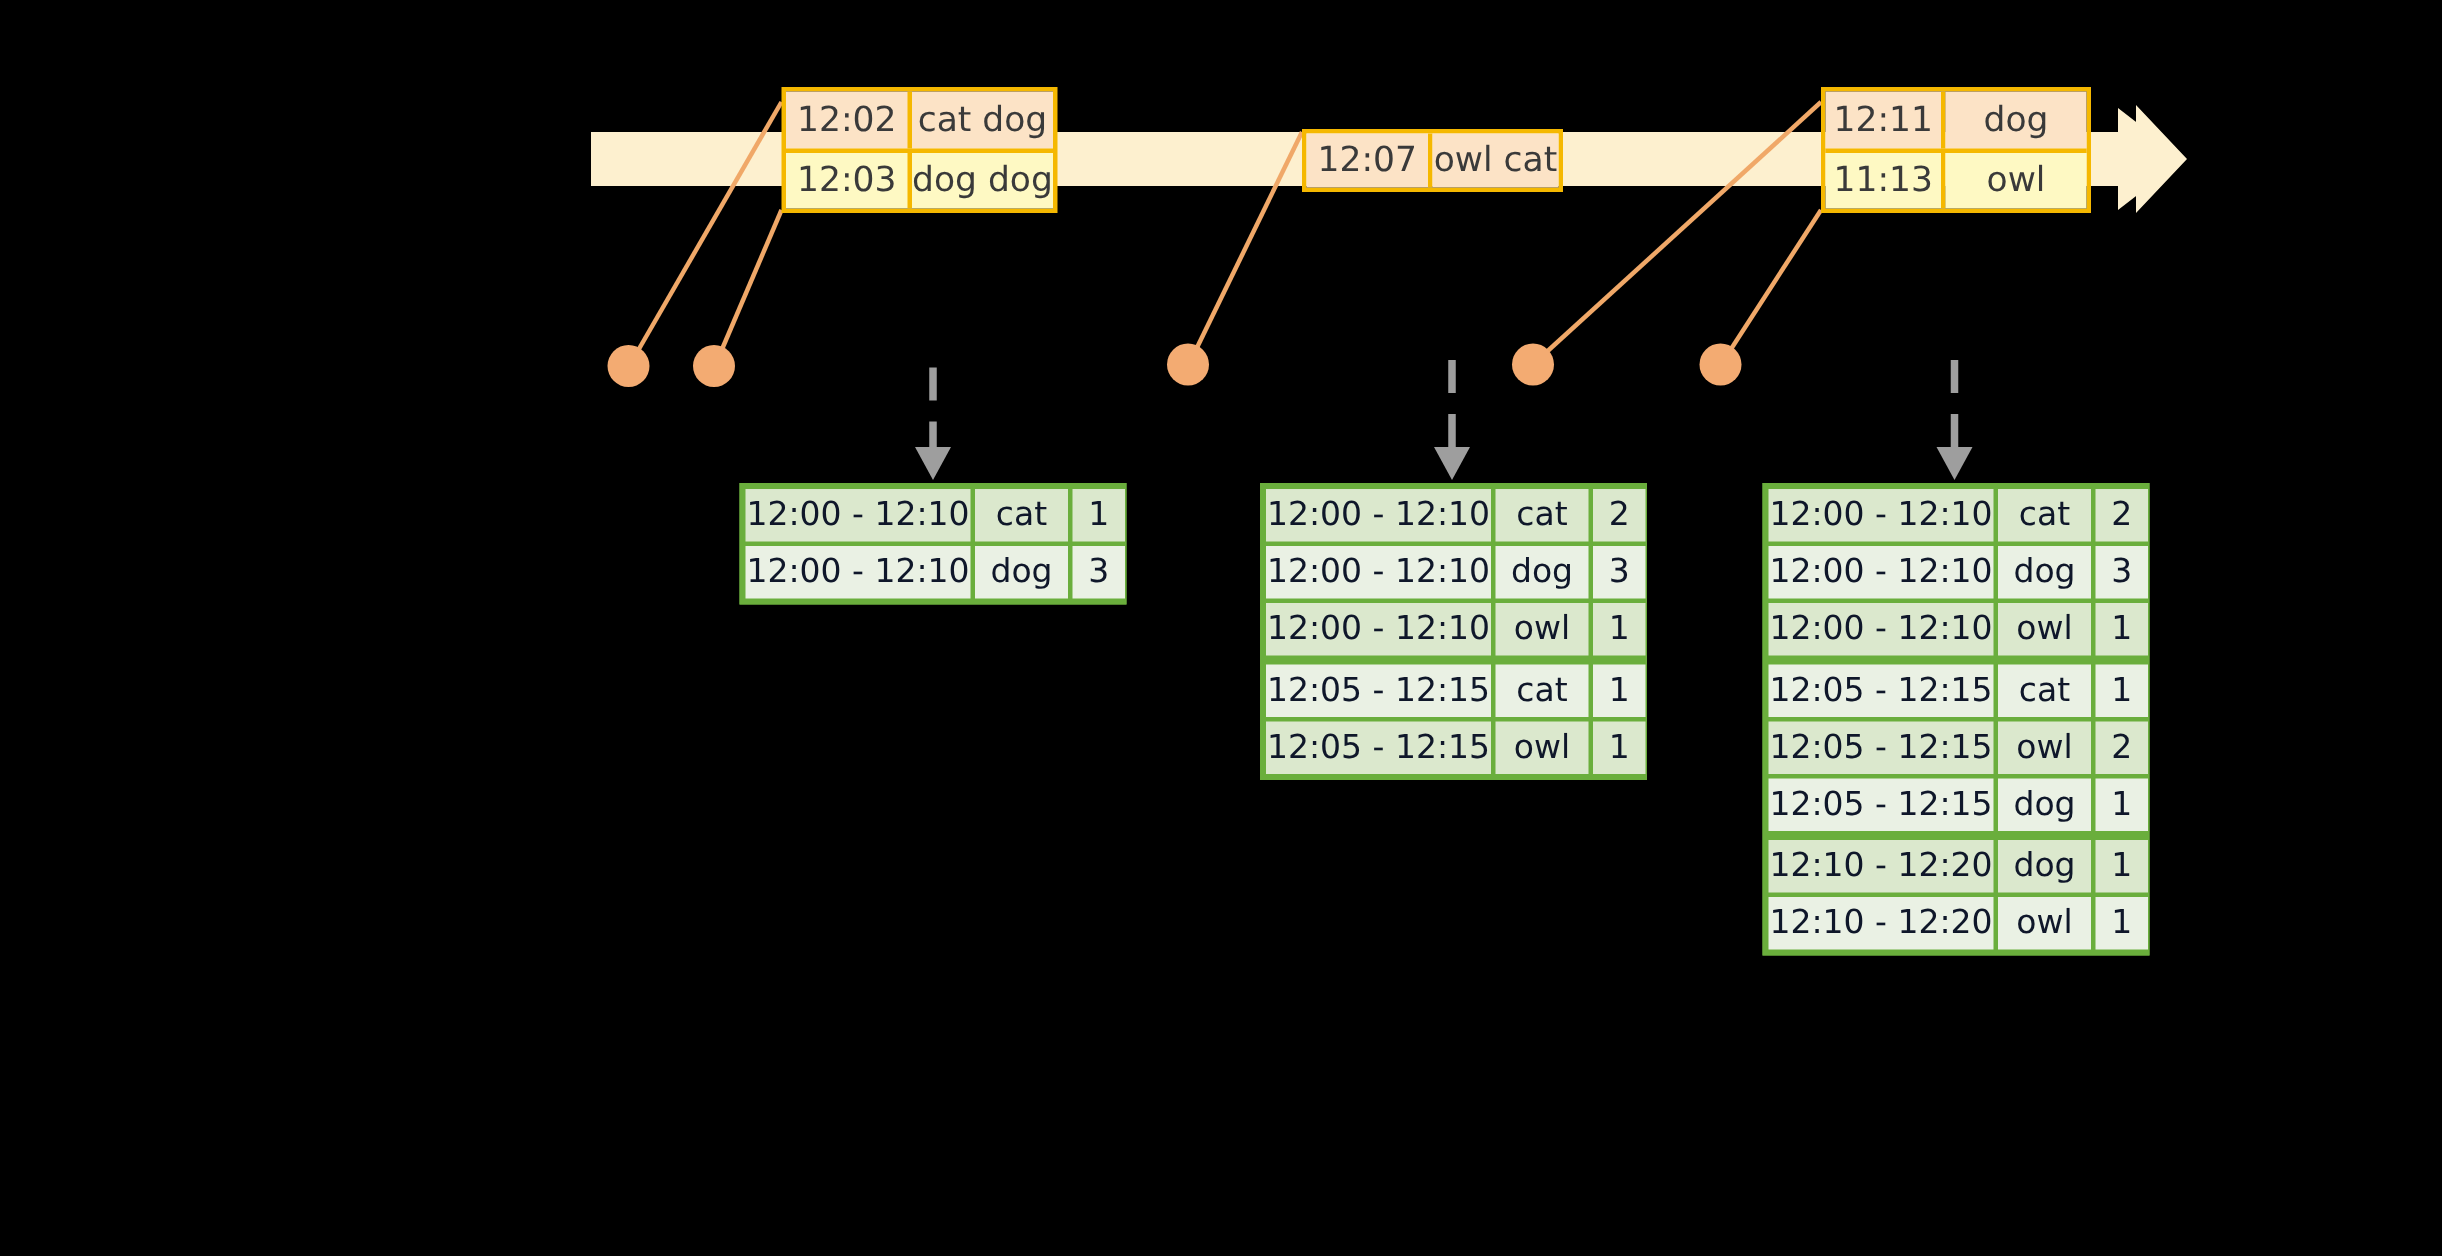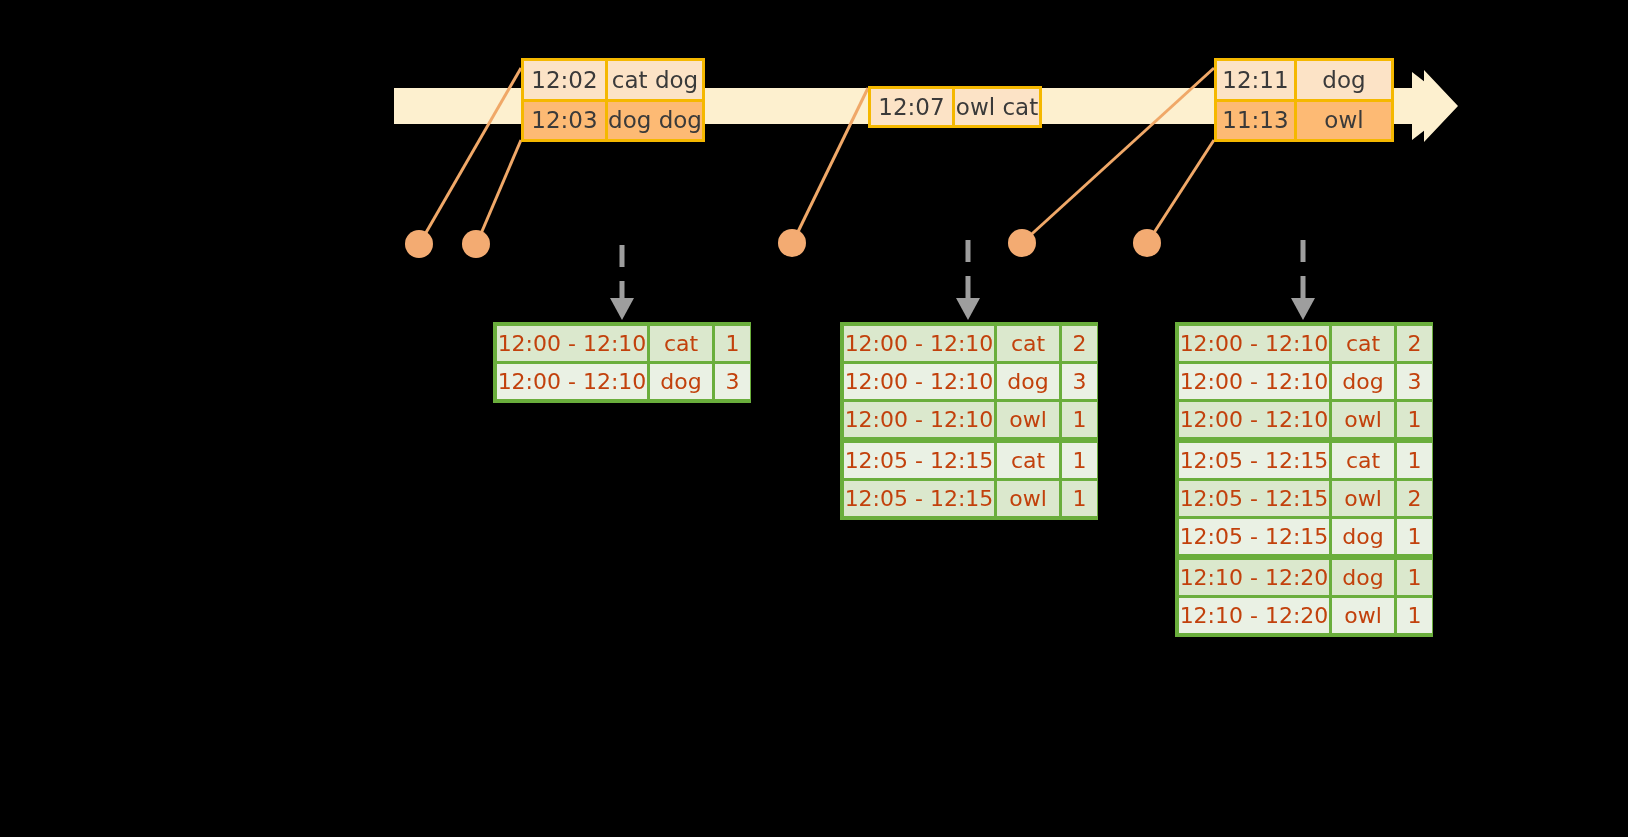--- a/index.html
+++ b/index.html
@@ -12,28 +12,28 @@
 
   
   .evt-box{position:absolute;border:3px solid #f5b800;box-sizing:border-box;
            display:flex;flex-direction:column;}
   .evt-row{display:flex;flex:1;}
   .evt-row + .evt-row{border-top:3px solid #f5b800;}
   .evt-cell{display:flex;align-items:center;justify-content:center;
             font-size:23px;color:#3a3a3a;box-sizing:border-box;}
   .evt-cell.t{border-right:3px solid #f5b800;}
   .evt-row.shade .evt-cell{background:#fce3c6;}
-  .evt-row.light .evt-cell{background:#fdba74;}
+  .evt-row.light .evt-cell{background:#fef9c3;}
 
   
   .gtable{position:absolute;border:4px solid #6aae3c;box-sizing:border-box;
           background:#6aae3c;display:flex;flex-direction:column;gap:3px;padding:0;}
   .grow{display:flex;gap:3px;height:35px;}
   .gcell{display:flex;align-items:center;justify-content:center;
-         font-size:22px;color:#c2410c;box-sizing:border-box;}
+         font-size:22px;color:#0f172a;box-sizing:border-box;}
   .grow.a .gcell{background:#dbe8cd;}
   .grow.b .gcell{background:#eaf1e4;}
   .gcell.win{flex:0 0 auto;}
   .gcell.key{flex:0 0 auto;}
   .gcell.cnt{flex:0 0 auto;}
   .grow.gapafter{margin-bottom:3px;}
 </style>
 </head>
 <body>
 

